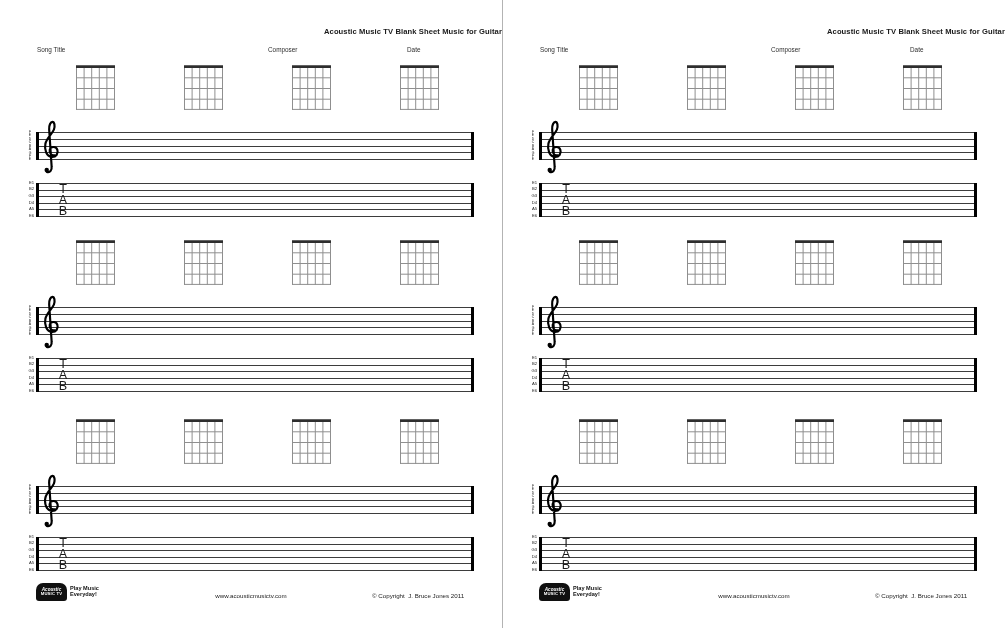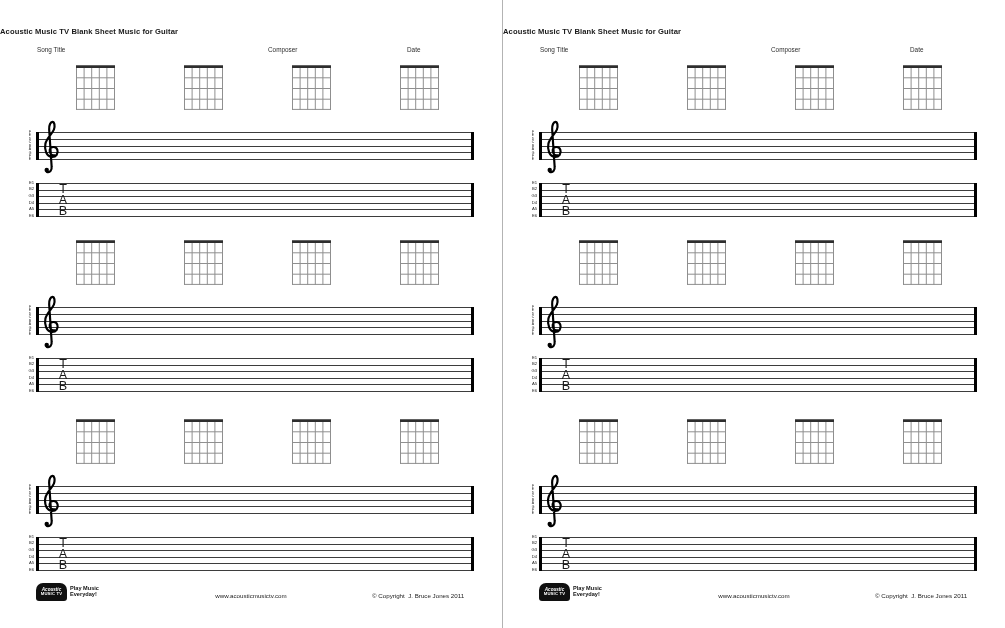--- a/index.html
+++ b/index.html
@@ -9,21 +9,21 @@
     background:#fff;
     display:flex;
     font-family:"Liberation Sans", sans-serif;
     color:#1a1a1a;
     overflow:hidden;
   }
   .page{position:relative;width:502px;height:628px;background:#fff;flex:0 0 auto;}
   .page + .page{border-left:1px solid #b3b3b3;width:502px;}
 
   
-  .title{position:absolute;top:27px;left:0;width:100%;text-align:left;
+  .title{position:absolute;top:27px;left:0;width:100%;text-align:right;
          font-size:7.6px;font-weight:bold;letter-spacing:.1px;}
   .field-label{position:absolute;top:46px;font-size:6.4px;color:#2e2e2e;}
   .lbl-song{left:37px;}
   .lbl-composer{left:268px;}
   .lbl-date{left:407px;}
 
   
   .systems{position:absolute;inset:0;}
   .system{position:absolute;left:0;width:100%;height:160px;}
   .system:nth-child(1){top:65px;}

